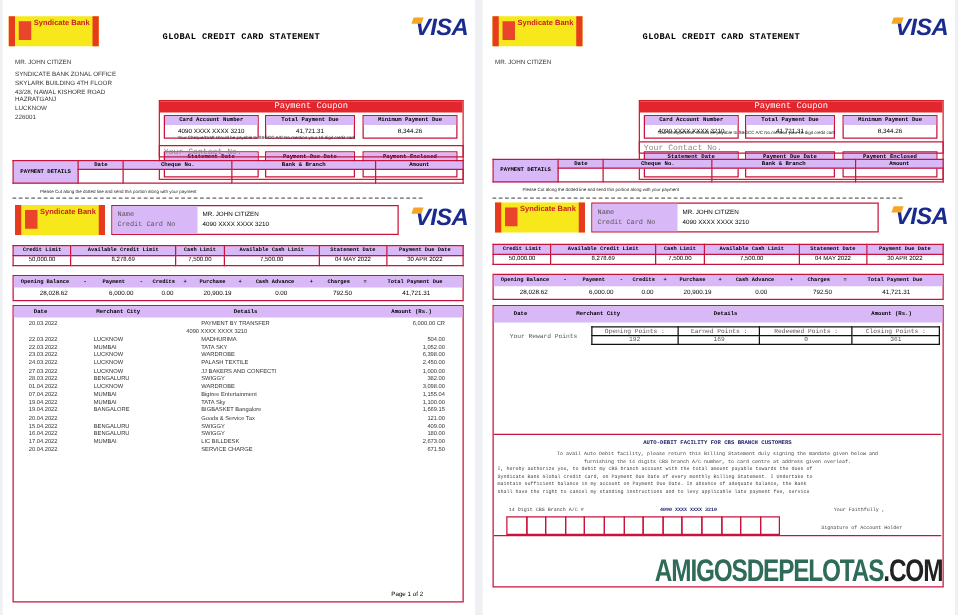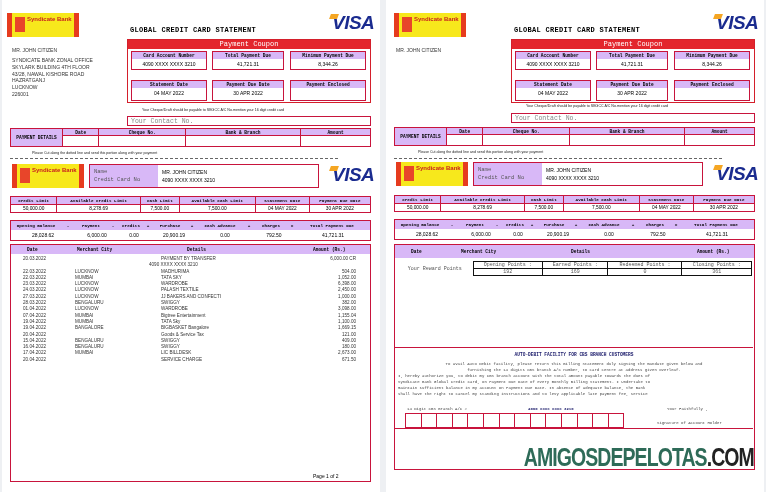--- a/index.html
+++ b/index.html
@@ -7,21 +7,21 @@
   .page { position: absolute; top: 0; width: 378px; height: 492px; background: #fff; }
   .page.left { left: 2px; }
   .page.right { left: 386px; }
   .logo { position: absolute; width: 72px; height: 24px; background: #f7e81c; border-left: 5px solid #e63b1e; border-right: 5px solid #e63b1e; }
   .logo .mark { position: absolute; left: 3px; top: 4px; width: 10px; height: 15px; background: #e8452a; }
   .logo .txt { position: absolute; left: 15px; top: 3px; font-size: 6px; font-weight: bold; color: #c8221f; line-height: 7px; }
   .visa { position: absolute; font-family: "Liberation Sans", sans-serif; font-weight: bold; font-style: italic; color: #1a2b8f; font-size: 19px; letter-spacing: -0.5px; }
   .visa::before { content: ""; position: absolute; left: -2px; top: 2px; width: 8px; height: 5px; background: #f5a623; transform: skewX(-20deg); }
   .title { position: absolute; font-family: "Liberation Mono", monospace; font-weight: bold; font-size: 7px; letter-spacing: 0.3px; }
   .addr { position: absolute; font-size: 5px; line-height: 6.8px; color: #333; text-transform: uppercase; }
-  .coupon { position: absolute; border: 1.5px solid #d41f2b; }
+  .coupon { position: absolute; border: 1.5px solid #d41f2b; margin-top: 41px; }
   .coupon-head { background: #e3262d; color: #fff; font-family: "Liberation Mono", monospace; font-size: 7px; text-align: center; height: 9px; line-height: 9px; }
   .cbox { position: absolute; border: 1.2px solid #c8143c; background: #fff; }
   .cbox .h { background: #d8b8f7; font-family: "Liberation Mono", monospace; font-weight: bold; font-size: 4.5px; text-align: center; height: 7px; line-height: 7px; }
   .cbox .v { font-size: 5px; text-align: center; height: 10px; line-height: 10px; }
   .notice { position: absolute; font-size: 3.6px; color: #222; }
   .contact { position: absolute; border: 1px solid #c8143c; font-family: "Liberation Mono", monospace; font-size: 6.5px; color: #888; padding-left: 3px; height: 10px; line-height: 10px; }
   table { border-collapse: collapse; position: absolute; }
   .pd td { border: 1px solid #c8143c; font-family: "Liberation Mono", monospace; font-size: 4.5px; font-weight: bold; text-align: center; }
   .pd .hd td { background: #d8b8f7; height: 7px; }
   .pd .bd td { height: 11px; }

